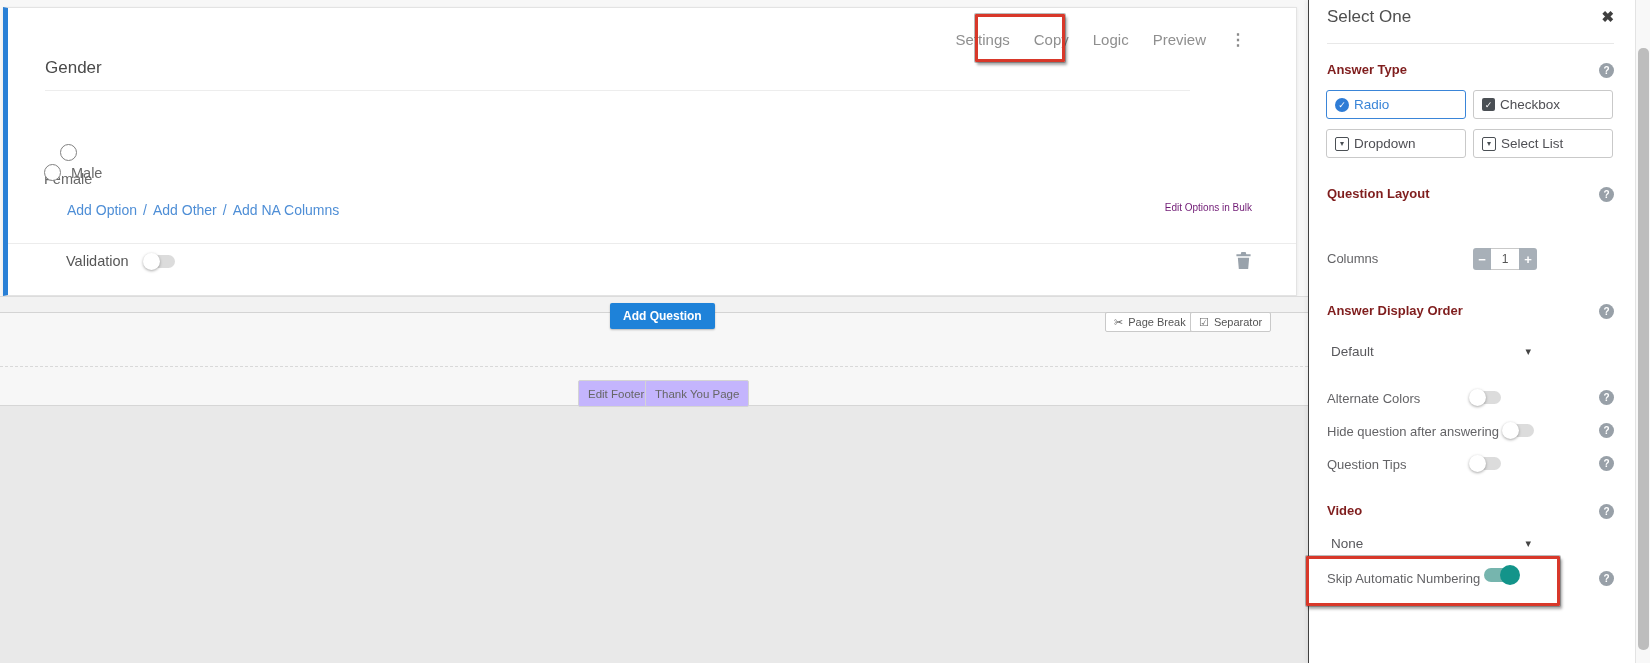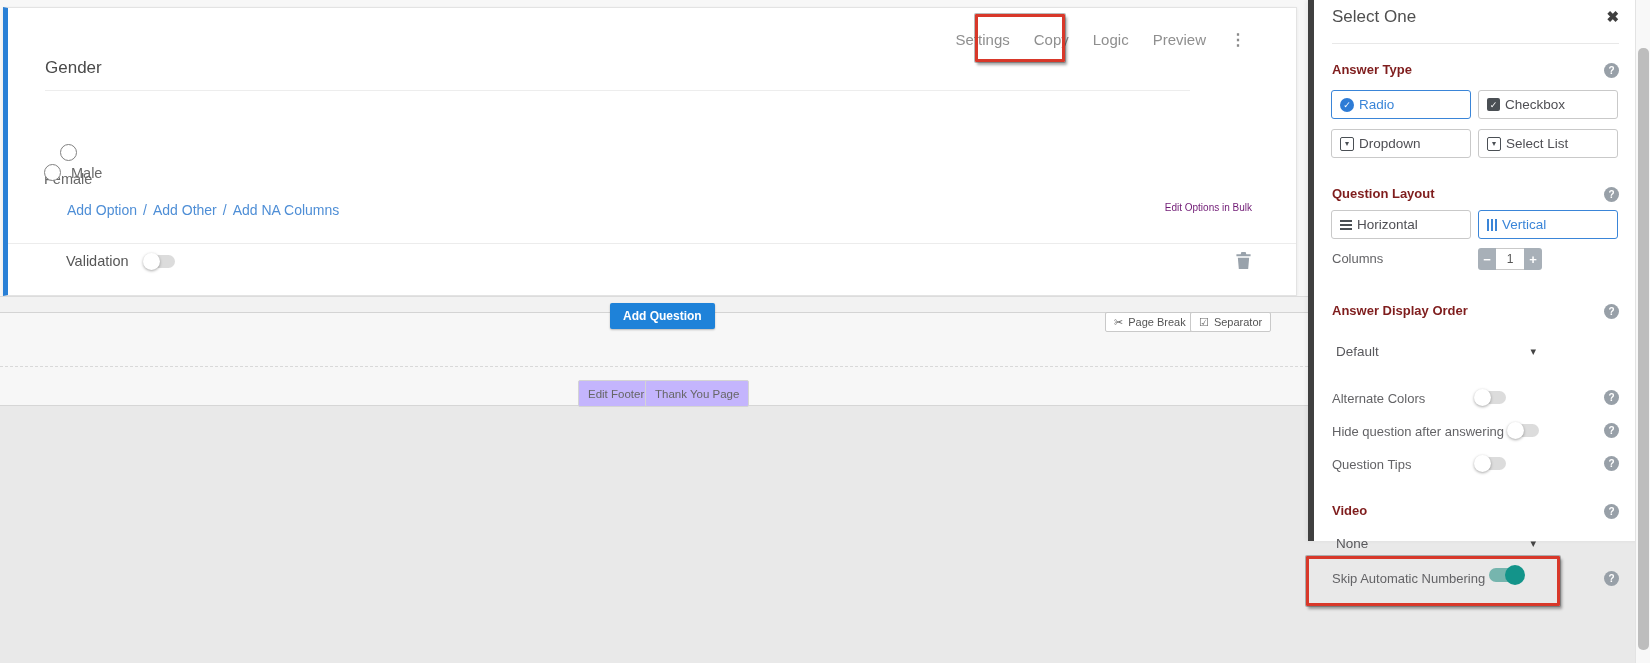--- a/index.html
+++ b/index.html
@@ -38,21 +38,21 @@
   .mini-btn{position:absolute;top:312px;height:20px;display:inline-flex;align-items:center;gap:5px;padding:0 8px;background:#fff;border:1px solid #c9c9c9;border-radius:2px;font-size:11px;color:#555;cursor:pointer;font-family:inherit;}
   .mini-btn .mi{font-size:11px;color:#666;}
   .pb-btn{left:1105px;} .sep-btn{left:1190px;}
 
   
   .dashed-line{position:absolute;left:0;top:366px;width:1308px;border-top:1px dashed #d9d9d9;}
   .foot-btn{position:absolute;top:380px;height:27px;display:inline-flex;align-items:center;padding:0 9px;background:#c4b5fd;border:1px solid #d4d4d4;border-radius:2px;font-size:11.5px;color:#666;cursor:pointer;font-family:inherit;}
   .ef-btn{left:578px;} .typ-btn{left:645px;}
 
   
-  .panel{position:absolute;left:1308px;top:0;width:327px;height:541px;background:#fff;border-left:6px solid #404040;box-shadow:-2px 0 4px rgba(0,0,0,.05);}
+  .panel{position:absolute;left:1308px;top:0;width:327px;height:663px;background:#fff;border-left:1px solid #404040;box-shadow:-2px 0 4px rgba(0,0,0,.05);}
   .p-title{position:absolute;left:18px;top:7px;font-size:17px;color:#4f4f4f;font-weight:500;}
   .p-close{position:absolute;right:22px;top:8px;font-size:15px;font-weight:bold;color:#3f3f3f;cursor:pointer;}
   .p-divider{position:absolute;left:18px;right:22px;top:43px;height:1px;background:#e8e8e8;}
   .p-label{position:absolute;left:18px;font-size:13px;font-weight:bold;color:#7f1d1d;}
   .l-at{top:62px;} .l-ql{top:186px;} .l-ado{top:303px;} .l-vid{top:503px;}
   .sub-label{position:absolute;left:18px;font-size:13px;color:#636366;}
   .l-cols{top:251px;} .l-ac{top:391px;} .l-hq{top:424px;} .l-qt{top:457px;} .l-skip{top:571px;}
   .help{position:absolute;right:22px;width:15px;height:15px;border-radius:50%;background:#98a0a8;color:#fff;font-size:10px;font-weight:bold;display:flex;align-items:center;justify-content:center;cursor:pointer;}
   .h-at{top:63px;} .h-ql{top:187px;} .h-ado{top:304px;} .h-ac{top:390px;} .h-hq{top:423px;} .h-qt{top:456px;} .h-vid{top:504px;} .h-skip{top:571px;}
 
@@ -182,30 +182,20 @@
       <div class="opt-btn">
         <span class="ic-dd">
             <span>▾</span>
           </span>
         <span>Select List</span>
       </div>
     </div>
 
     <div class="p-label l-ql">Question Layout</div>
     <span class="help h-ql">?</span>
-    <div class="btn-grid g-layout">
-      <div class="opt-btn">
-        <span class="ic-hlines"></span>
-        <span>Horizontal</span>
-      </div>
-      <div class="opt-btn selected">
-        <span class="ic-vlines"></span>
-        <span>Vertical</span>
-      </div>
-    </div>
 
     <div class="sub-label l-cols">Columns</div>
     <div class="stepper">
       <button class="step-btn step-minus">−</button>
       <input class="col-input" value="1" style="">
       <button class="step-btn step-plus">+</button>
     </div>
 
     <div class="p-label l-ado">Answer Display Order</div>
     <span class="help h-ado">?</span>

